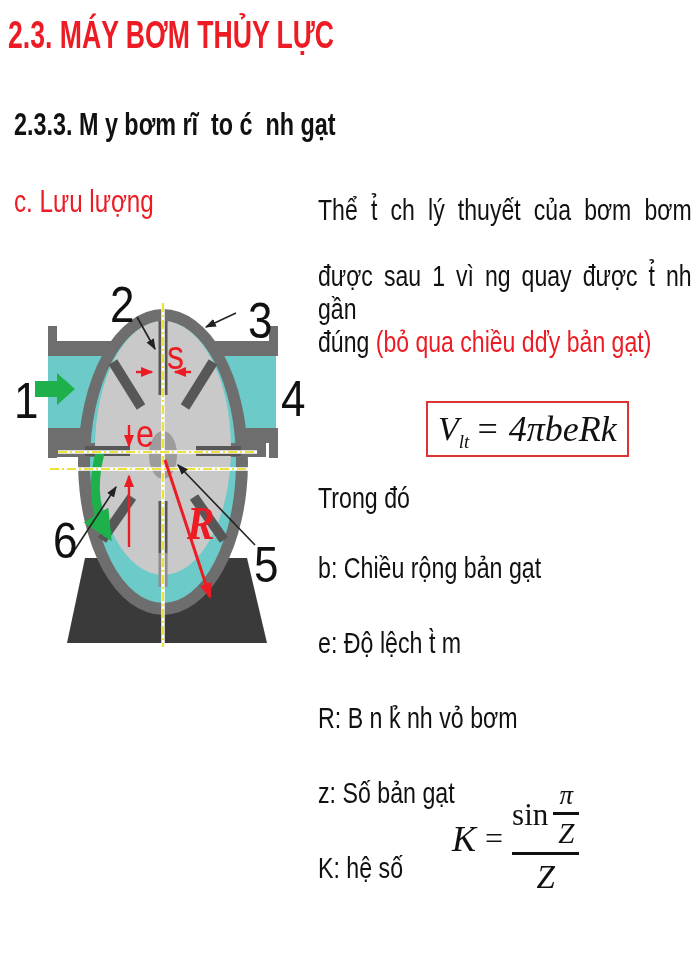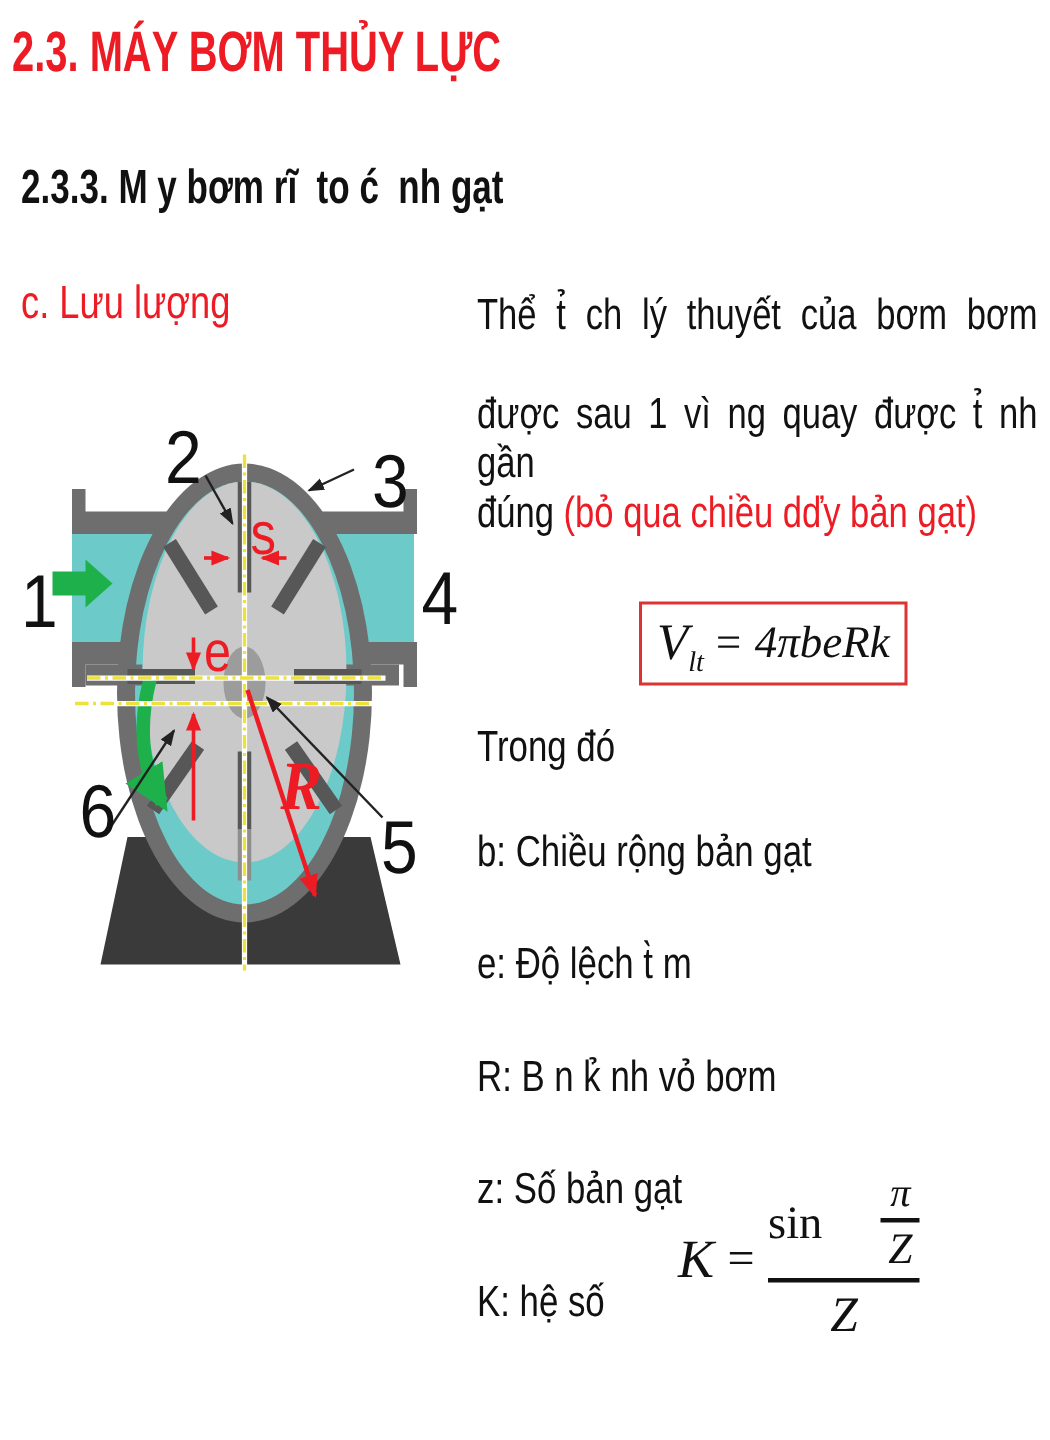--- a/index.html
+++ b/index.html
@@ -17,29 +17,29 @@
   .para{left:318px;width:470px;font-size:29px;transform:scaleX(.795);}
   .just{text-align:justify;text-align-last:justify;}
   .line1{top:194px;}
   .line2{top:260px;}
   .line3{top:326px;white-space:nowrap;}
   .red{color:var(--accent-red);}
   .vbox{left:426px;top:401px;height:52px;border:2.5px solid var(--formula-border-red);
         display:flex;align-items:center;padding:0 10px;font-family:"Liberation Serif",serif;background:#fff;}
   .vvar{font-style:italic;font-size:34px;}
   .vsub{font-style:italic;font-size:19px;align-self:flex-end;margin-bottom:2px;}
-  .vrhs{font-style:italic;font-size:30px;margin-left:6px;white-space:nowrap;}
+  .vrhs{font-style:italic;font-size:36px;margin-left:6px;white-space:nowrap;}
   .where{left:318px;top:482px;font-size:29px;transform:scaleX(.8);white-space:nowrap;}
   .def{left:318px;font-size:29px;transform:scaleX(.8);white-space:pre;}
   .def0{top:552px;} .def1{top:627px;} .def2{top:702px;} .def3{top:777px;} .def4{top:852px;}
   .kwrap{left:452px;top:782px;display:flex;align-items:center;font-family:"Liberation Serif",serif;color:#111;}
   .kl{font-size:36px;font-style:italic;}
   .keq{font-size:32px;margin:0 9px;}
   .frac{display:flex;flex-direction:column;align-items:center;}
-  .numrow{display:flex;align-items:center;gap:34px;}
+  .numrow{display:flex;align-items:center;}
   .sin{font-size:31px;}
   .mini{display:flex;flex-direction:column;align-items:center;margin-left:5px;}
   .mpi{font-size:27px;line-height:1;font-style:italic;}
   .minibar{width:26px;height:2.5px;background:#111;margin:3px 0;}
   .mz{font-size:29px;line-height:1.05;font-style:italic;}
   .mainbar{align-self:stretch;height:3px;background:#111;margin:4px 0;}
   .kden{font-size:33px;font-style:italic;line-height:1.1;}
   .diagram{left:10px;top:285px;width:300px;height:375px;}
   
   .f-base{fill:var(--base-dark);} .f-house{fill:var(--housing-gray);} .f-cyan{fill:var(--cyan);}

